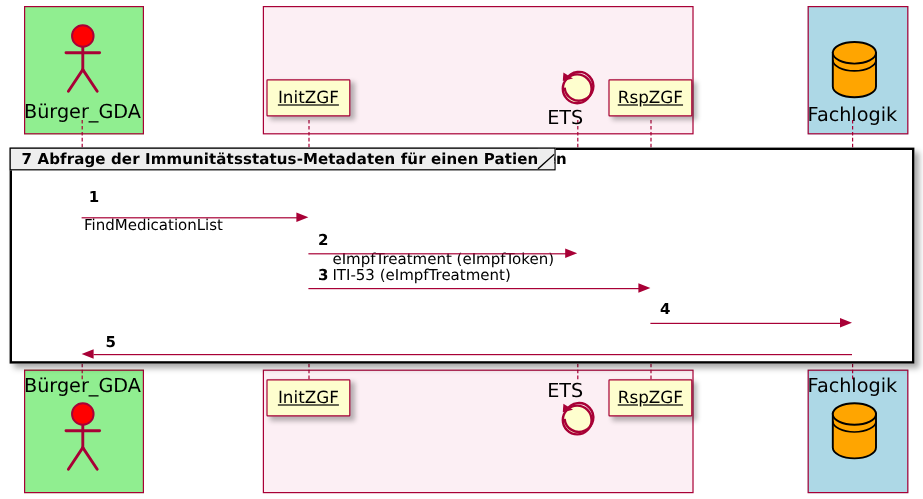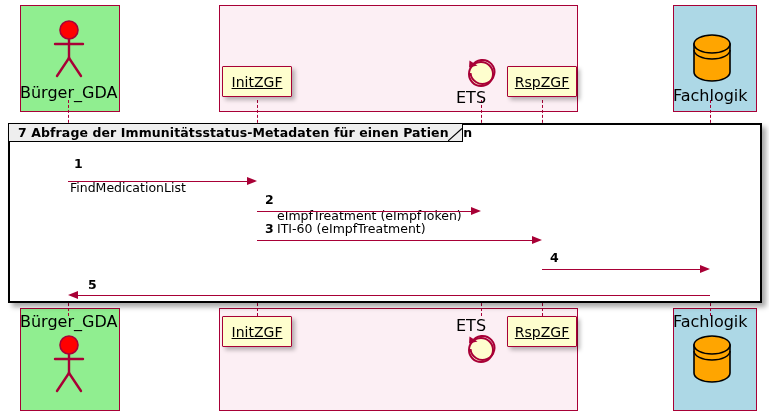--- a/index.html
+++ b/index.html
@@ -128,21 +128,21 @@
   <div class="msgtxt2" style="left:70px;top:163px;margin-top:18px;">FindMedicationList</div>
   <div class="msgline" style="left:68px;top:181px;width:184px;"></div>
   <div class="arrowR" style="left:247px;top:177px;"></div>
 
   <div class="msgnum" style="left:265px;top:192px;">2</div>
   <div class="msgtxt" style="left:277px;top:208px;">eImpfTreatment (eImpfToken)</div>
   <div class="msgline" style="left:257px;top:211px;width:215px;"></div>
   <div class="arrowR" style="left:471px;top:207px;"></div>
 
   <div class="msgnum" style="left:265px;top:221px;">3</div>
-  <div class="msgtxt" style="left:277px;top:221px;">ITI-60 (eImpfTreatment)</div>
+  <div class="msgtxt" style="left:277px;top:221px;">ITI-53 (eImpfTreatment)</div>
   <div class="msgline" style="left:257px;top:240px;width:276px;"></div>
   <div class="arrowR" style="left:532px;top:236px;"></div>
 
   <div class="msgnum" style="left:550px;top:250px;">4</div>
   <div class="msgline" style="left:542px;top:269px;width:159px;"></div>
   <div class="arrowR" style="left:700px;top:265px;"></div>
 
   <div class="msgnum" style="left:88px;top:277px;">5</div>
   <div class="msgline" style="left:78px;top:295px;width:632px;"></div>
   <div class="arrowL" style="left:68px;top:291px;"></div>

